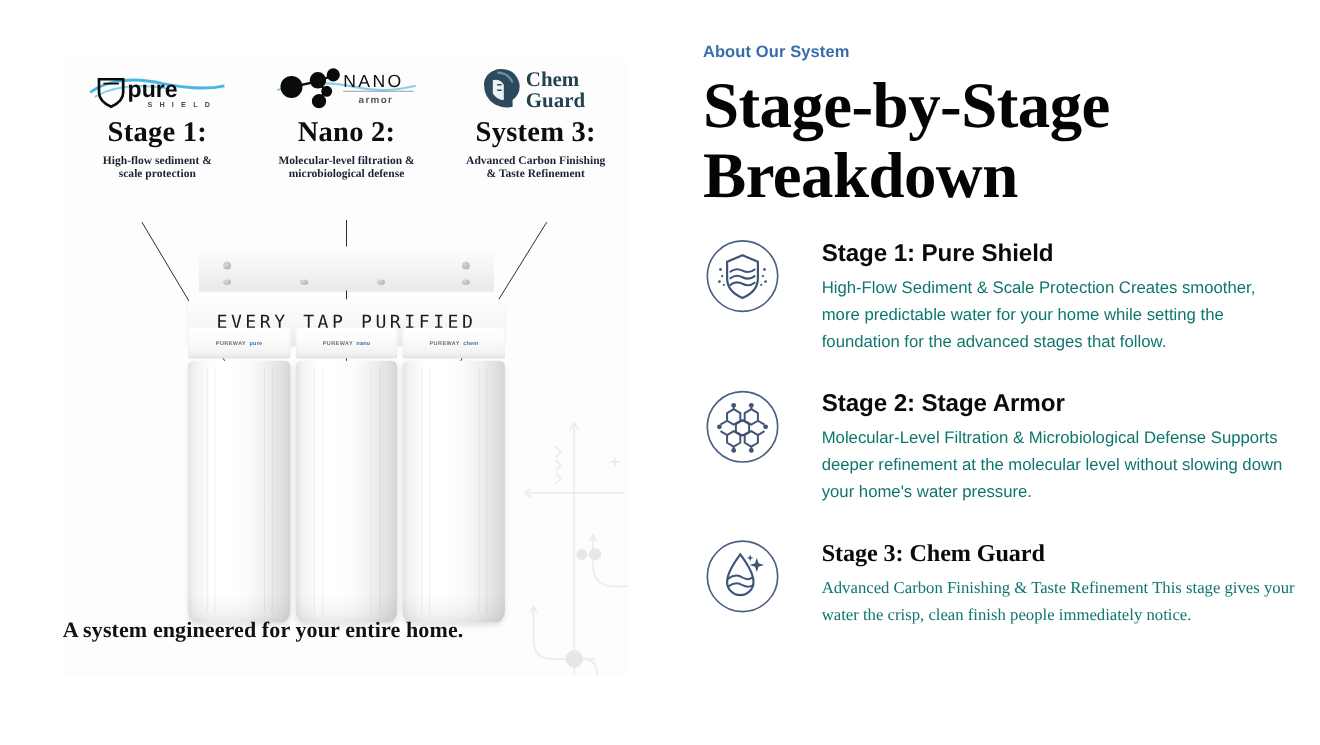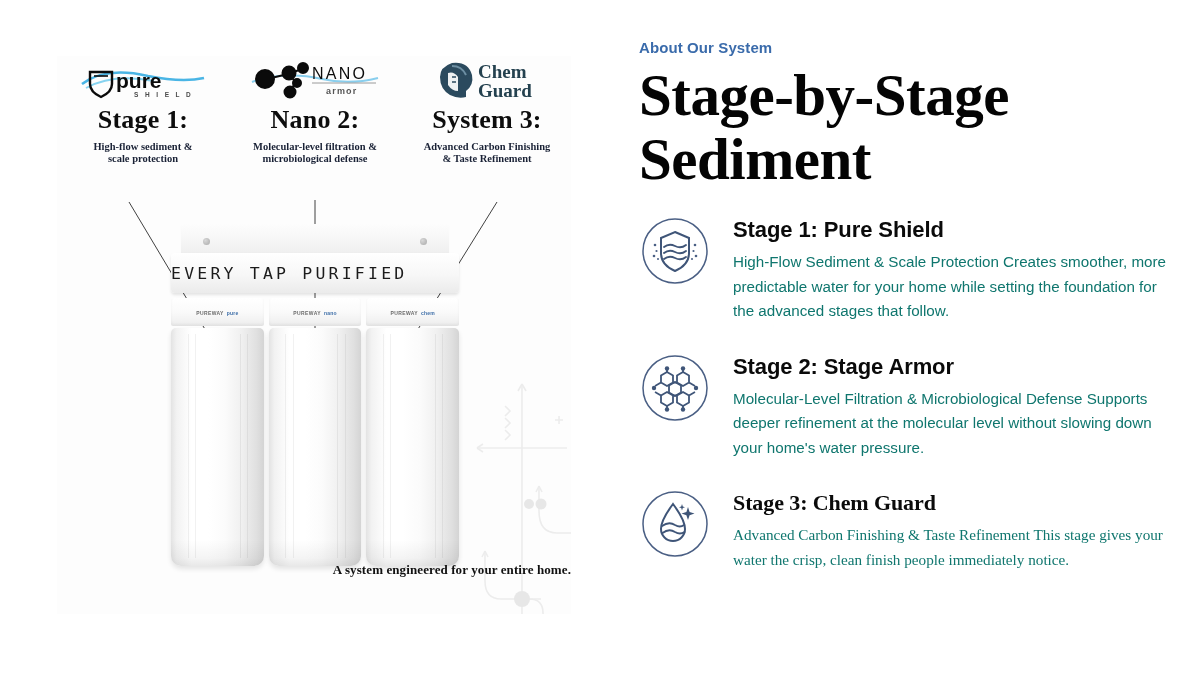--- a/index.html
+++ b/index.html
@@ -62,25 +62,25 @@
 
   .bracket-top {
     position:absolute; left:16px; top:0; width:268px; height:40px;
     background:linear-gradient(180deg,#fdfdfd 0%,#f2f2f2 60%,#e8e8e8 100%);
     border-radius:3px 3px 0 0;
     box-shadow:0 1px 1px rgba(0,0,0,.07);
   }
   .screw { position:absolute; width:7px; height:7px; border-radius:50%;
     background:radial-gradient(circle at 35% 35%,#d8d8d8,#a9a9a9); }
   .bracket-front {
-    position:absolute; left:6px; top:29px; width:288px; height:40px;
+    position:absolute; left:6px; top:48px; width:288px; height:40px;
     background:linear-gradient(180deg,#ffffff 0%,#f7f7f7 55%,#ebebeb 100%);
     border-radius:4px;
     box-shadow:0 2px 3px rgba(0,0,0,.10);
-    display:flex; align-items:center; 
+    display:flex; align-items:center; justify-content:center;
   }
   .bracket-text {
     font-family:"DejaVu Sans Mono", monospace;
     font-size:16.5px;
     letter-spacing:3.2px;
     color:#1b1b1b;
     font-weight:400;
   }
 
   .canisters { position:absolute; left:6px; top:74px; width:288px; height:268px; display:flex; gap:5px; }
@@ -105,24 +105,24 @@
     box-shadow:0 3px 5px rgba(0,0,0,.10);
   }
   .body::after {
     content:""; position:absolute; left:0; right:0; bottom:0; height:26px;
     background:linear-gradient(180deg,rgba(0,0,0,0) 0%,rgba(0,0,0,.045) 70%,rgba(0,0,0,.09) 100%);
     border-radius:0 0 10px 10px;
   }
   .rib { position:absolute; top:6px; bottom:8px; width:1px; background:rgba(0,0,0,.055); }
 
   .caption {
-    position:absolute; left:0; top:506px; width:514px; text-align:right;
+    position:absolute; left:0; top:506px; width:514px; text-align:left;
     font-family:"Liberation Serif", serif;
     font-weight:700;
-    font-size:13px;
+    font-size:20px;
     color:#111111;
     letter-spacing:.1px;
   }
 
   
   .right-panel { position:absolute; left:639px; top:0; width:560px; height:677px; }
 
   .eyebrow {
     position:absolute; left:0; top:39px;
     font-size:15px; font-weight:700; color:#3a6bab; letter-spacing:.1px;
@@ -131,21 +131,21 @@
     position:absolute; left:0; top:63px; width:520px;
     font-family:"Liberation Serif", serif;
     font-weight:700;
     font-size:59px;
     line-height:64px;
     color:#040404;
     letter-spacing:-0.5px;
   }
 
   .stages { position:absolute; left:0; top:213px; width:540px; }
-  .stage-item { display:flex; gap:22px; margin-bottom:26px; }
+  .stage-item { display:flex; gap:36px; margin-bottom:26px; }
   .stage-item:last-child { margin-bottom:0;font-family:Liberation Serif, serif; }
 
   .icon-circle {
     flex:0 0 auto; width:72px; height:72px; margin-top:2px;
   }
   .stage-text { flex:1; padding-top:4px; }
   .stage-name {
     font-size:22px; font-weight:700; color:#0a0a0a; letter-spacing:-0.1px;
     margin-bottom:7px;
   }
@@ -310,21 +310,21 @@
 
       </div>
     </div>
 
     <div class="caption">A system engineered for your entire home.</div>
   </div>
 
   <div class="right-panel">
 
     <div class="eyebrow">About Our System</div>
-    <h1 class="headline">Stage-by-Stage Sediment</h1>
+    <h1 class="headline">Stage-by-Stage Breakdown</h1>
 
     <div class="stages">
 
       <div class="stage-item">
         <div class="icon-circle">
           <svg width="72" height="72" viewBox="0 0 72 72">
             <circle cx="36" cy="36" r="32" fill="none" stroke="#4a5f84" stroke-width="1.5"></circle>
             <path d="M36 17 L50 23 L50 38 Q50 50 36 56 Q22 50 22 38 L22 23 Z" fill="none" stroke="#3f5578" stroke-width="2"></path>
             <path d="M25 32 Q30 28, 36 31 Q42 34, 47 30" fill="none" stroke="#3f5578" stroke-width="1.9" stroke-linecap="round"></path>
             <path d="M25 38 Q30 34, 36 37 Q42 40, 47 36" fill="none" stroke="#3f5578" stroke-width="1.9" stroke-linecap="round"></path>

